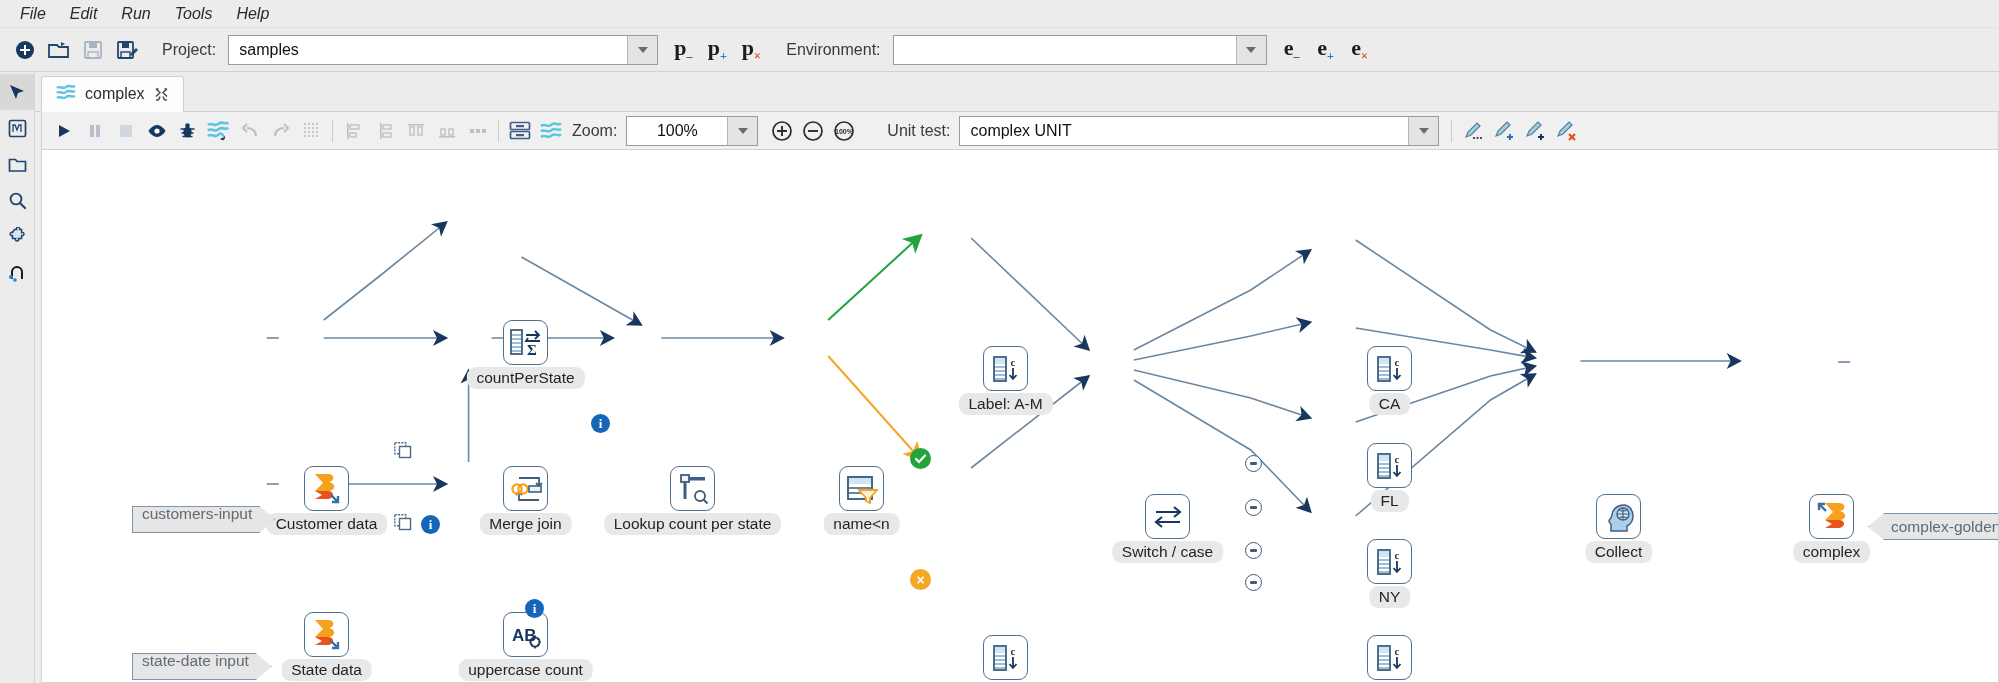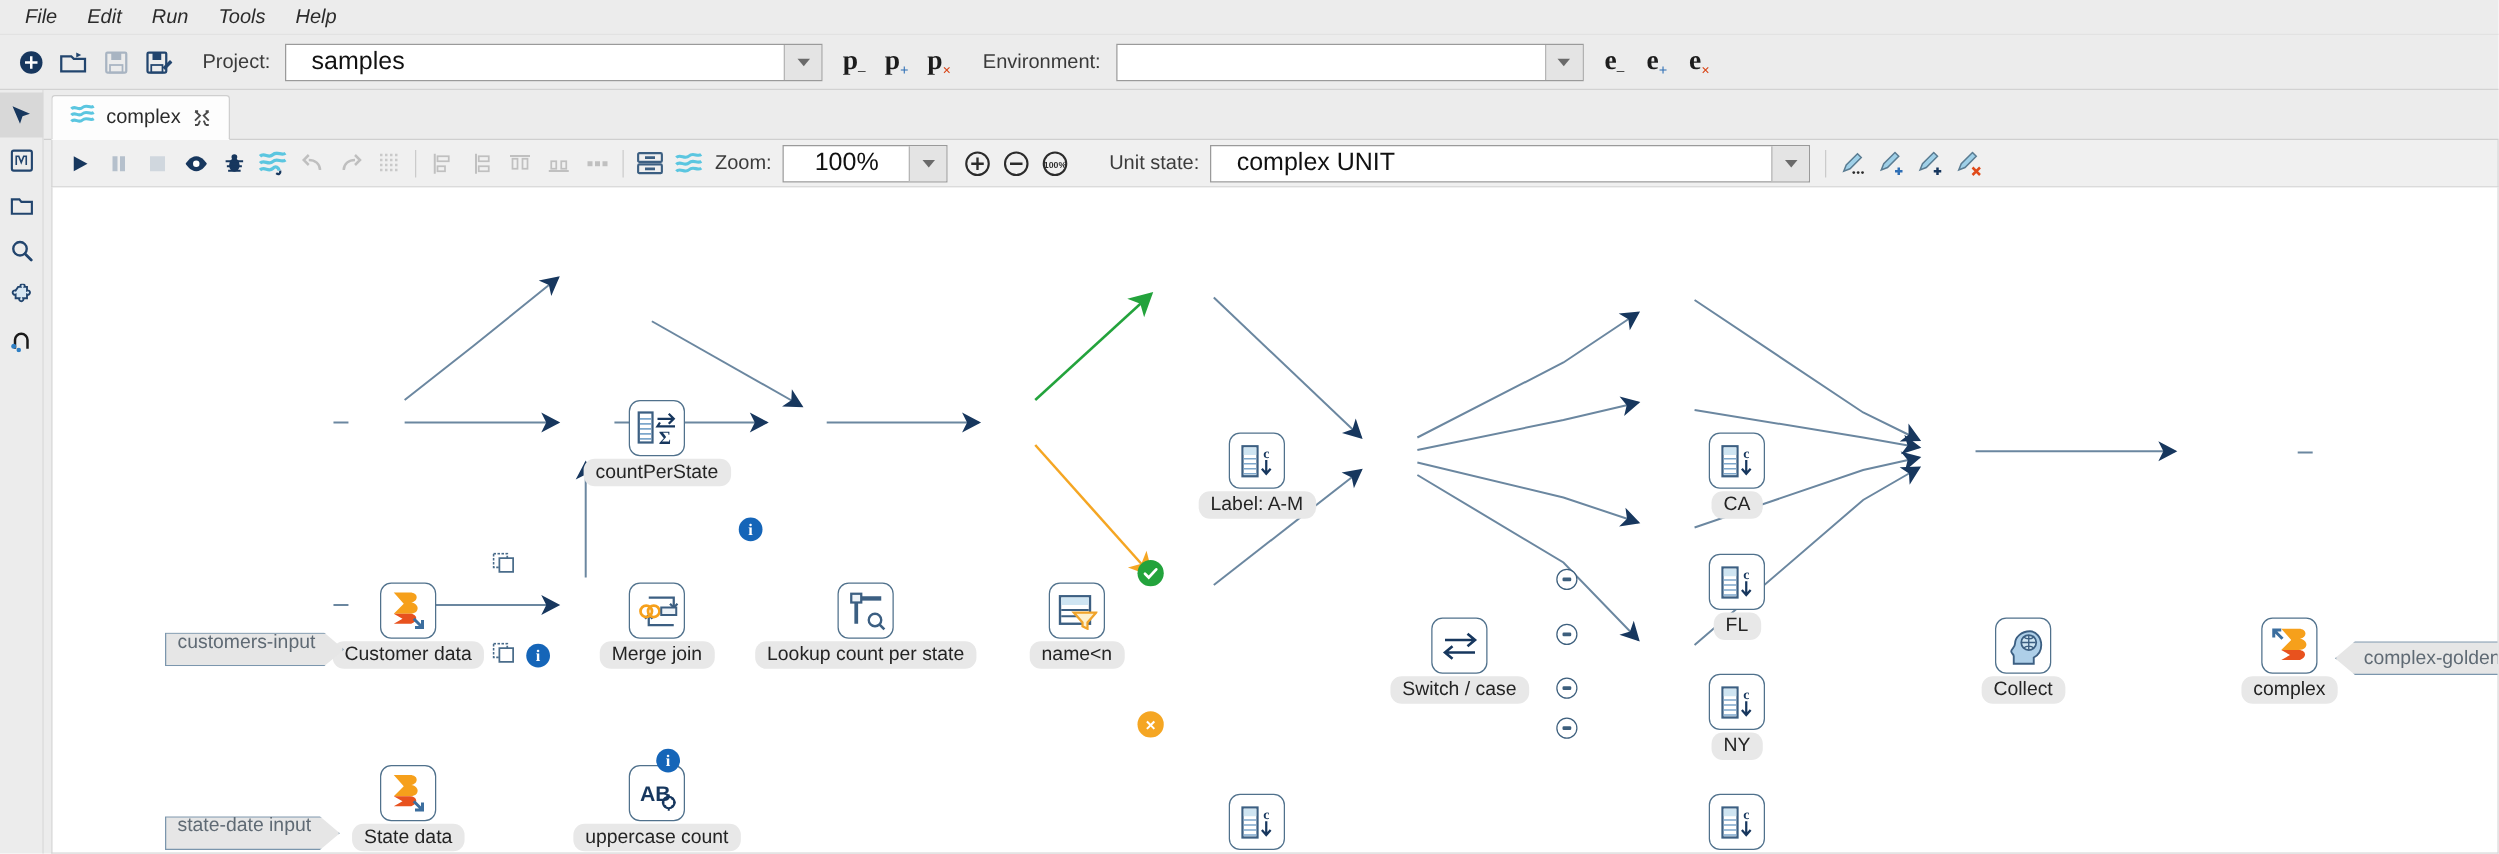--- a/index.html
+++ b/index.html
@@ -37,22 +37,22 @@
   }
   .tb-icon svg{ display:block; }
   .tb-label{
     font-size:16px;color:#3a3a3a;margin:0 12px 0 18px;white-space:nowrap;
   }
   .combo{
     display:flex;align-items:stretch;height:30px;
     border:1px solid #9a9a9a;background:#fff;
   }
   .combo .cval{
-    flex:1;display:flex;align-items:center;padding:0 20px;
-    font-size:20px;color:#111;white-space:nowrap;overflow:hidden;
+    flex:1;display:flex;align-items:center;padding:0 10px;
+    font-size:16px;color:#111;white-space:nowrap;overflow:hidden;
   }
   .combo .carrow{
     width:30px;background:#e4e4e4;border-left:1px solid #b6b6b6;
     display:flex;align-items:center;justify-content:center;
   }
   .caret{
     width:0;height:0;border-left:5px solid transparent;
     border-right:5px solid transparent;border-top:6px solid #6a6a6a;
   }
   .pico{
@@ -465,21 +465,21 @@
           <path d="M6 11h10" stroke="#2b2b2b" stroke-width="1.9"></path>
         </svg>
       </div>
       <div class="gt">
         <svg width="22" height="22" viewBox="0 0 22 22">
           <circle cx="11" cy="11" r="9" fill="none" stroke="#2b2b2b" stroke-width="1.7"></circle>
           <text x="11" y="14" font-size="7" text-anchor="middle" fill="#2b2b2b" font-family="Liberation Sans, sans-serif" font-weight="bold">100%</text>
         </svg>
       </div>
 
-      <div class="gt-label" style="margin-left:22px">Unit state:</div>
+      <div class="gt-label" style="margin-left:22px">Unit test:</div>
 
       <div class="combo" style="width:480px">
         <div class="cval">complex UNIT</div>
         <div class="carrow">
           <span class="caret"></span>
         </div>
       </div>
 
       <div class="gsep" style="margin-left:12px"></div>
 

